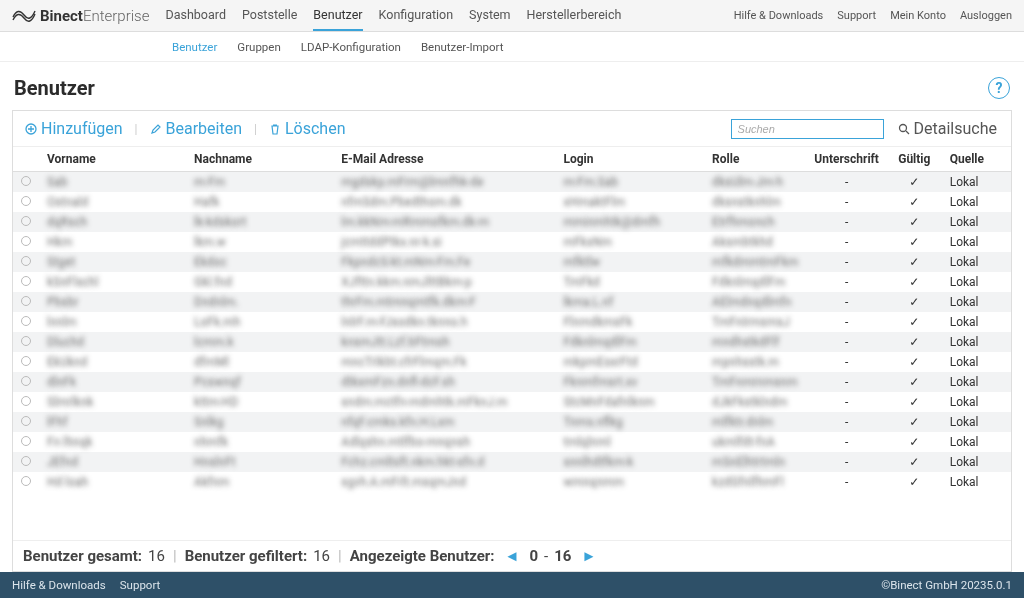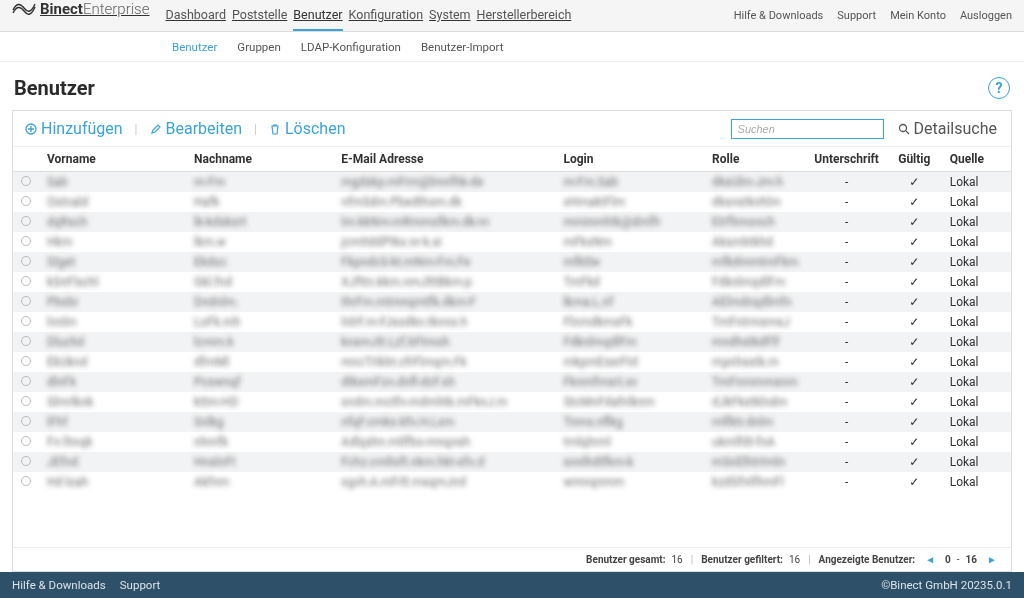--- a/index.html
+++ b/index.html
@@ -1,26 +1,26 @@
 <!DOCTYPE html>
 <html><head>
 <meta charset="utf-8">
 <style>
 * { box-sizing: border-box; margin: 0; padding: 0; }
 body { font-family: -apple-system, "Segoe UI", Roboto, Arial, sans-serif; font-size: 12px; color: #333; background: #fff; width: 1024px; height: 598px; overflow: hidden; display: flex; flex-direction: column; }
 
 
 .topbar { height: 32px; background: #f5f5f5; border-bottom: 1px solid #ddd; display: flex; align-items: center; padding: 0 12px; justify-content: space-between; }
-.topbar-left { display: flex; align-items: flex-start; gap: 16px; text-decoration: underline; }
+.topbar-left { display: flex; align-items: center; gap: 16px; }
 .logo { display: flex; align-items: center; gap: 4px; }
 .logo-mark svg { display: block; }
 .logo-text { font-size: 15px; }
 .logo-text .bold { font-weight: 700; }
 .logo-text .light { font-weight: 300; color: #666; }
-.mainnav { display: flex; gap: 6px; }
+.mainnav { display: flex; gap: 16px; }
 .mainnav a { color: #555; text-decoration: none; font-size: 12.5px; padding: 7px 0; cursor: pointer; }
 .mainnav a.active { color: #333; border-bottom: 2px solid #3aa3d9; }
 .topbar-right { display: flex; gap: 14px; }
 .topbar-right a { color: #555; text-decoration: none; font-size: 11px; cursor: pointer; }
 
 
 .subnav { height: 30px; display: flex; align-items: center; gap: 20px; padding-left: 172px; border-bottom: 1px solid #eee; }
 .subnav a { color: #555; font-size: 11.5px; text-decoration: none; cursor: pointer; }
 .subnav a.active { color: #3aa3d9; }
 
@@ -56,21 +56,21 @@
 .col-vor { width: 150px; }
 .col-nach { width: 150px; }
 .col-email { width: 225px; margin-top: 8px; }
 .col-login { width: 150px; }
 .col-rolle { width: 95px; }
 .col-sign { width: 80px; text-align: center; }
 .col-valid { width: 55px; text-align: center; }
 .col-quelle { width: 70px; }
 
 
-.status { padding: 6px 10px; font-size: 10px; color: #444; border-top: 1px solid #eee; display: flex; align-items: center; gap: 6px; justify-content: flex-end; }
+.status { padding: 6px 10px; font-size: 15px; color: #444; border-top: 1px solid #eee; display: flex; align-items: center; gap: 6px; }
 .status b { font-weight: 700; }
 .status .sep { color: #bbb; margin: 0 2px; }
 .arrow { color: #3aa3d9; cursor: pointer; padding: 0 4px; }
 
 
 .footer { height: 26px; background: #2e5068; color: #dbe4eb; display: flex; align-items: center; justify-content: space-between; padding: 0 12px; font-size: 11.5px; margin-top: auto; }
 .footer-left { display: flex; gap: 14px; }
 .footer a { color: #dbe4eb; text-decoration: none; cursor: pointer; }
 .footer-right { display: flex; }
 </style>

